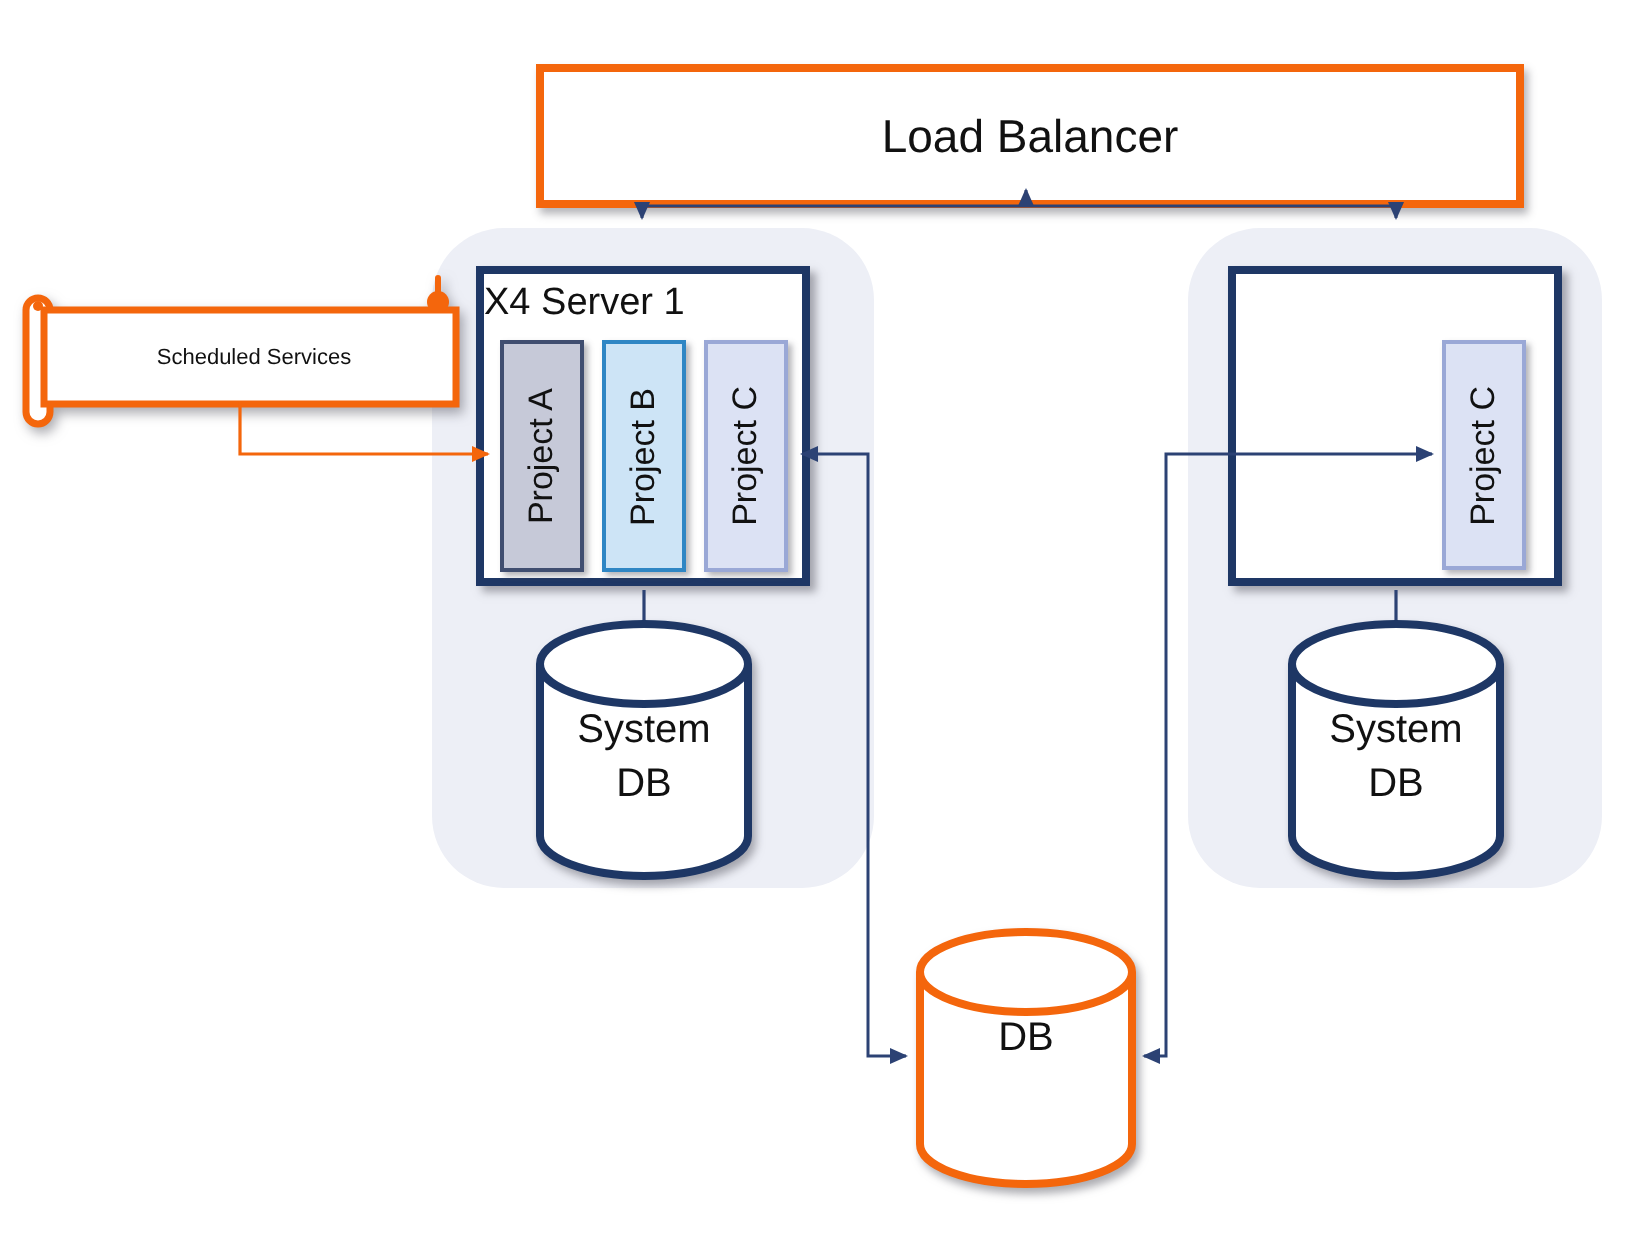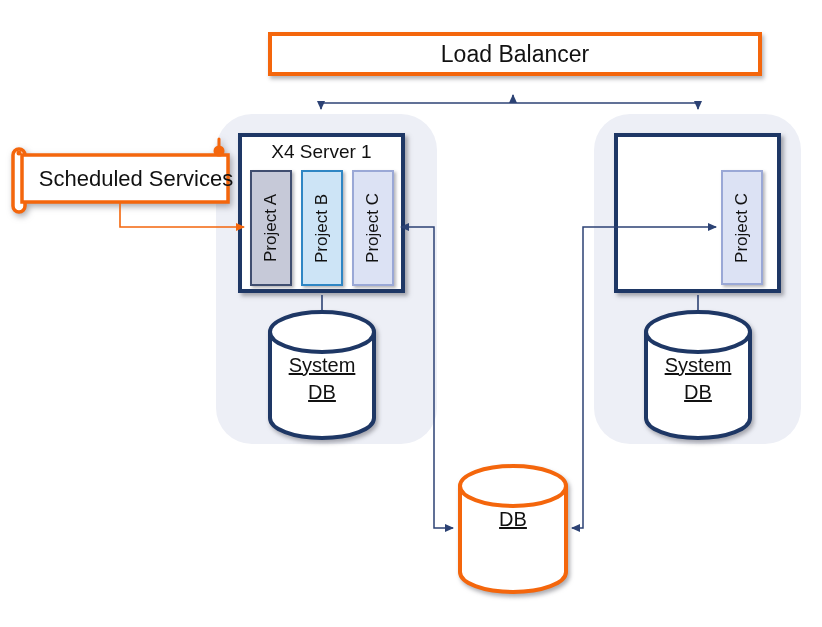--- a/index.html
+++ b/index.html
@@ -4,51 +4,51 @@
 <style>
   html,body{margin:0;padding:0;background:#ffffff;}
   #stage{
     position:relative;width:822px;height:627px;background:#ffffff;overflow:hidden;
     font-family:"Liberation Sans","DejaVu Sans",sans-serif;color:#111;
   }
   .group-bg{
     position:absolute;background:#edeff6;border-radius:36px;
   }
   .lb-box{
-    position:absolute;left:268px;top:32px;width:494px;height:44px;box-sizing:border-box;
+    position:absolute;left:268px;top:32px;width:494px;height:72px;box-sizing:border-box;
     background:#fff;border:4px solid #f4660c;display:flex;align-items:center;justify-content:center;
     font-size:23px;box-shadow:2px 3px 4px rgba(90,90,100,.45);
   }
   .server-box{
     position:absolute;top:133px;width:167px;height:160px;box-sizing:border-box;
     background:#fff;border:4px solid #1e3765;box-shadow:3px 3px 4px rgba(90,90,100,.5);
   }
   .server-title{
-    position:absolute;left:0;top:4px;width:100%;text-align:center;font-size:19px;
+    position:absolute;left:0;top:4px;width:100%;font-size:19px;
   }
   .project-box{
     position:absolute;top:33px;width:42px;height:116px;box-sizing:border-box;
     display:flex;align-items:center;justify-content:center;
     box-shadow:2px 2px 3px rgba(90,90,100,.45);font-size:17px;
   }
   .project-a{background:#c6c9d8;border:2px solid #404e70;}
   .project-b{background:#cde4f6;border:2px solid #2f86c4;}
   .project-c{background:#dce2f4;border:2px solid #9aa8d6;}
   .vlabel{writing-mode:vertical-rl;transform:rotate(180deg);white-space:nowrap;}
   .cyl{position:absolute;width:112px;height:134px;}
   .cyl svg{position:absolute;left:0;top:0;filter:drop-shadow(2px 3px 2px rgba(90,90,100,.5));}
   .cyl-label{
     position:absolute;left:0;top:44px;width:100%;text-align:center;
-    font-size:20px;line-height:27px;text-decoration:underline;
+    font-size:20px;line-height:27px;
   }
   .scroll-wrap{position:absolute;left:8px;top:135px;width:230px;height:85px;}
   .scroll-wrap svg{position:absolute;left:0;top:0;filter:drop-shadow(2px 3px 3px rgba(90,90,100,.5));}
   .scroll-label{
-    position:absolute;left:14px;top:20px;width:228px;height:47px;
-    display:flex;align-items:center;justify-content:center;font-size:22px;text-align:center;
+    position:absolute;left:14px;top:20px;width:210px;height:47px;
+    display:flex;align-items:center;justify-content:center;font-size:11px;text-align:center;
   }
   #connector-overlay{position:absolute;left:0;top:0;pointer-events:none;}
 </style>
 </head>
 <body>
 
 <div id="stage">
 
   <div class="group-bg" style="left:216px;top:114px;width:221px;height:330px;"></div>
   <div class="group-bg" style="left:594px;top:114px;width:207px;height:330px;"></div>

